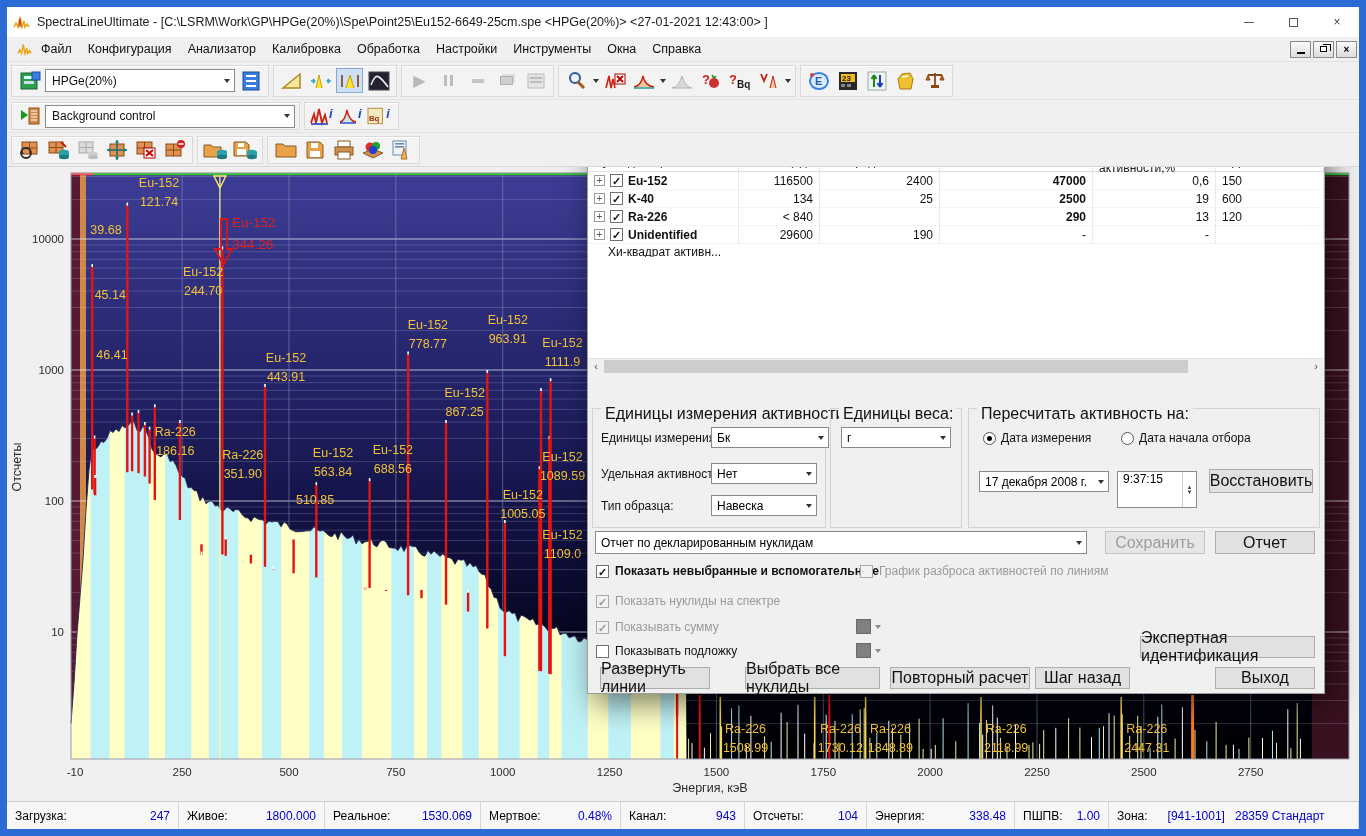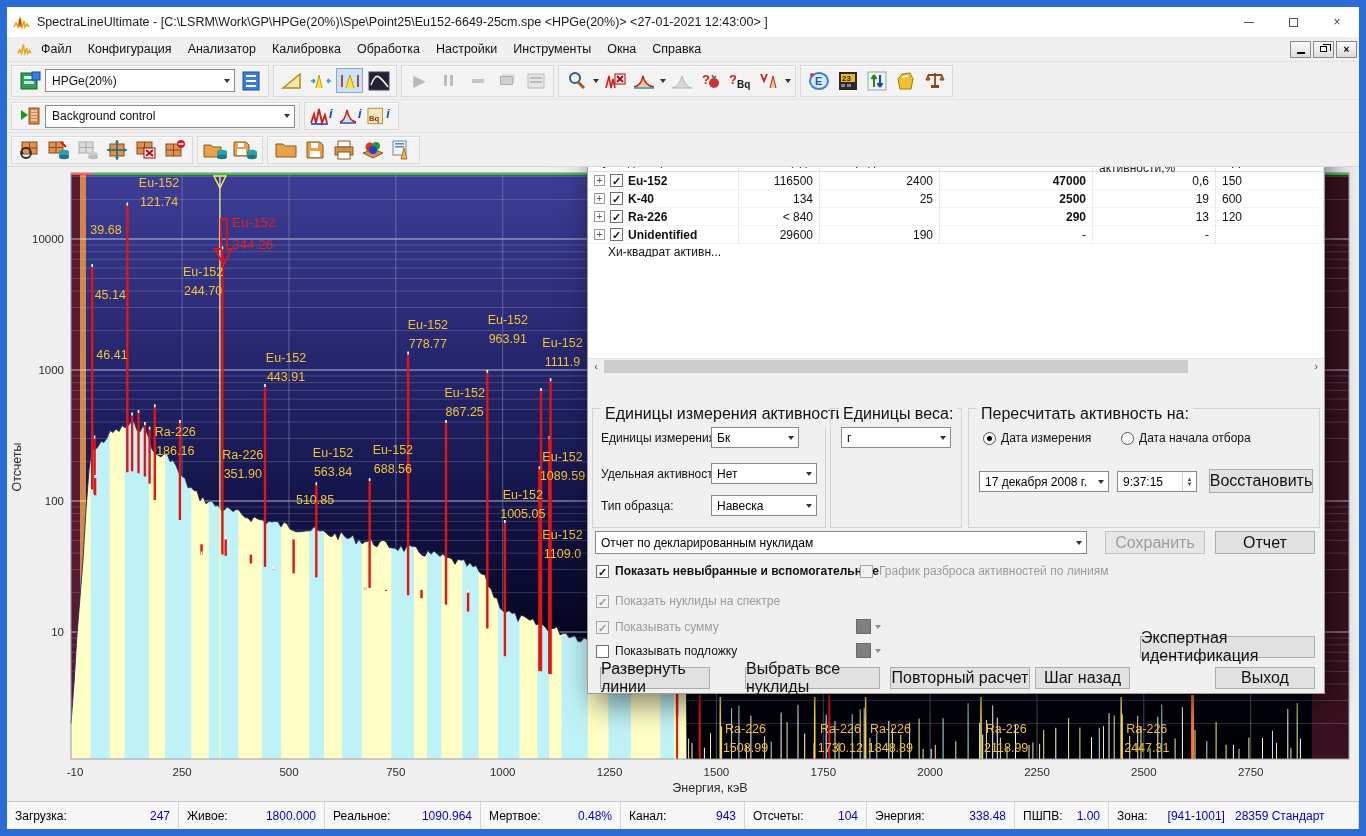--- a/index.html
+++ b/index.html
@@ -74,21 +74,21 @@
   .radio.sel .rdot:after{content:"";position:absolute;left:3px;top:3px;width:5px;height:5px;border-radius:50%;background:#000;}
   .btn{position:absolute;background:#e1e1e1;border:1px solid #adadad;font-size:16px;color:#111;display:flex;align-items:center;justify-content:center;font-family:"Liberation Sans",sans-serif;}
   .btn.disabled{color:#9d9d9d;border-color:#c3c3c3;background:#e6e6e6;}
   .dcheck{position:absolute;display:flex;align-items:center;font-size:12px;color:#111;}
   .dcheck .cbx{margin-right:6px;}
   .dcheck.dis{color:#9a9a9a;}
   .dcheck.dis .cbx{color:#9a9a9a;border-color:#a8a8a8;background:#f2f2f2;}
   .swatch{position:absolute;display:flex;align-items:center;}
   .swatch .sw{width:15px;height:15px;background:#808080;border:1px solid #6a6a6a;}
   .swatch .caret{border-top-color:#8a8a8a;margin-left:4px;}
-  .spinner{position:absolute;height:21px;background:#fff;border:1px solid #8a8a8a;display:flex;align-items:center;font-size:12px;padding-left:5px;}
+  .spinner{position:absolute;height:37px;background:#fff;border:1px solid #8a8a8a;display:flex;font-size:12px;padding-left:5px;}
   .spinner .ud{margin-left:auto;width:14px;display:flex;flex-direction:column;align-items:center;justify-content:center;font-size:6px;color:#444;line-height:5px;border-left:1px solid #d0d0d0;height:100%;}
 </style>
 </head>
 <body>
 
 <div class="app">
 
   <div class="titlebar">
     <svg class="applogo" viewBox="0 0 18 16">
       <polyline points="1,13 3,9 5,13 7,3 9,13 11,7 12,13 14,10 16,13" fill="none" stroke="#e8a820" stroke-width="1.6"></polyline>
@@ -846,21 +846,21 @@
       <div class="hscroll">
         <div class="hsarr" style="left:0">‹</div>
         <div class="hsthumb"></div>
         <div class="hsarr" style="right:0">›</div>
       </div>
 
 
       <div class="gbox" style="left:4px;top:288px;width:234px;height:120px">
         <span class="gtitle">Единицы измерения активности:</span>
         <span class="flabel" style="left:8px;top:22px">Единицы измерения:</span>
-        <div class="dcombo" style="left:118px;top:18px;width:88px">
+        <div class="dcombo" style="left:118px;top:18px;width:118px">
             <span class="cval">Бк</span>
             <span class="carr">
               <span class="caret"></span>
             </span>
           </div>
         <span class="flabel" style="left:8px;top:58px">Удельная активность:</span>
         <div class="dcombo" style="left:118px;top:54px;width:106px">
             <span class="cval">Нет</span>
             <span class="carr">
               <span class="caret"></span>
@@ -963,21 +963,21 @@
       <div class="sseg" style="width: 172px;">
         <span class="slabel">Загрузка:</span>
         <span class="sval">247</span>
       </div>
       <div class="sseg" style="width: 146px;">
         <span class="slabel">Живое:</span>
         <span class="sval">1800.000</span>
       </div>
       <div class="sseg" style="width: 156px;">
         <span class="slabel">Реальное:</span>
-        <span class="sval">1090.964</span>
+        <span class="sval">1530.069</span>
       </div>
       <div class="sseg" style="width: 140px;">
         <span class="slabel">Мертвое:</span>
         <span class="sval">0.48%</span>
       </div>
       <div class="sseg" style="width: 124px;">
         <span class="slabel">Канал:</span>
         <span class="sval">943</span>
       </div>
       <div class="sseg" style="width: 122px;">

